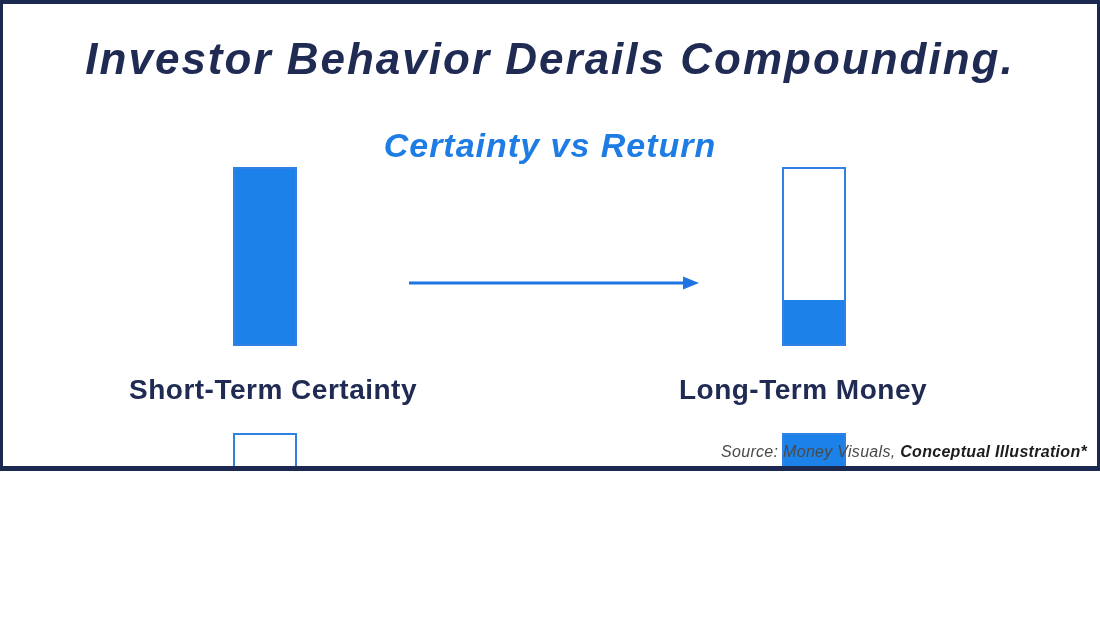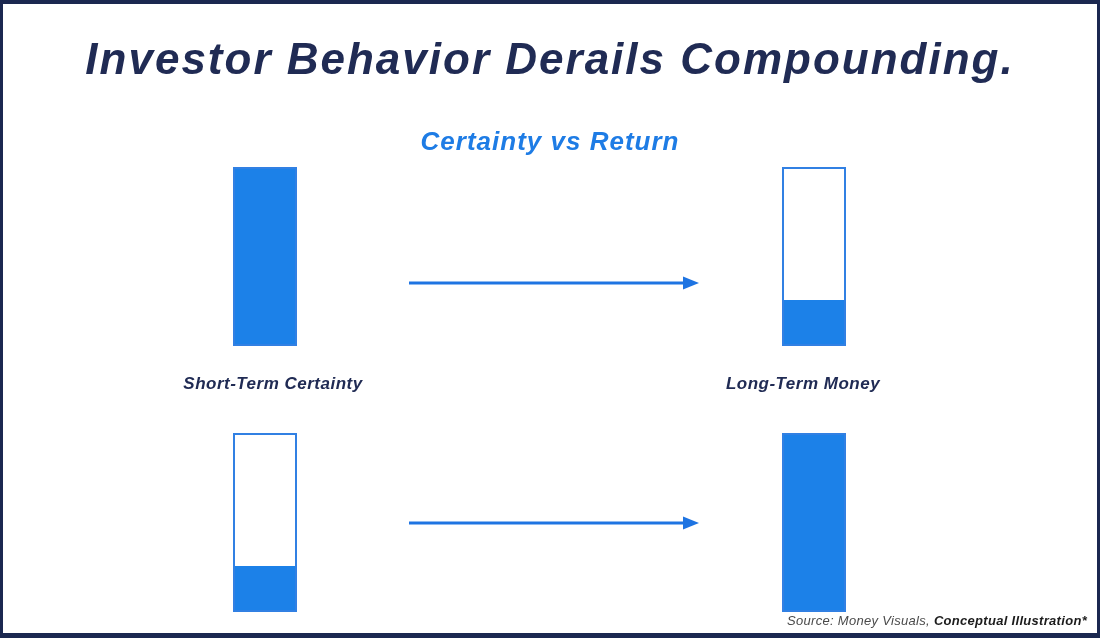--- a/index.html
+++ b/index.html
@@ -1,21 +1,21 @@
 <!DOCTYPE html>
 <html style="--navy: #202B54; --subtitle-blue: #1E7CE5; --blue: #1C81E8; --bar-outline: #3180E3; --arrow-blue: #1E74E2; --frame-border: #1B2850; --source-gray: #4A4A4A; --source-dark: #1C1C1C;"><head>
 <meta charset="utf-8">
 <style>
   html, body { margin: 0; padding: 0; background: #ffffff; }
   * { box-sizing: border-box; }
 
   .frame {
     position: relative;
     width: 1100px;
-    height: 638px;
+    height: 471px;
     background: #ffffff;
     border-style: solid;
     border-color: var(--frame-border, #1B2850);
     border-width: 4px 3px 5px 3px;
     overflow: hidden;
     font-family: "Liberation Sans", sans-serif;
   }
 
   .title {
     position: absolute;
@@ -25,21 +25,21 @@
     font-weight: bold;
     font-style: italic;
     letter-spacing: 2px;
     color: var(--navy, #202B54);
   }
 
   .subtitle {
     position: absolute;
     top: 122px; left: 0; right: 0;
     text-align: center;
-    font-size: 26px;
+    font-size: 34px;
     font-weight: bold;
     font-style: italic;
     letter-spacing: 1px;
     color: var(--subtitle-blue, #1E7CE5);
   }
 
   .bar {
     position: absolute;
     width: 64px;
     height: 179px;
@@ -64,34 +64,33 @@
     height: 20px;
   }
   .arrow.a1 { top: 269px; }
   .arrow.a2 { top: 509px; }
 
   .col-label {
     position: absolute;
     top: 370px;
     width: 400px;
     text-align: center;
-    font-size: 17px;
+    font-size: 28px;
     font-weight: bold;
-    font-style: italic;
     letter-spacing: 0.5px;
     color: var(--navy, #202B54);
   }
   .col-label.left  { left: 70px; }
   .col-label.right { left: 600px; }
 
   .source {
     position: absolute;
     right: 10px;
     bottom: 5px;
-    font-size: 13px;
+    font-size: 16px;
     font-style: italic;
     color: var(--source-gray, #4A4A4A);
     letter-spacing: 0.3px;
   }
   .source .emph {
     font-weight: bold;
     color: var(--source-dark, #1C1C1C);
   }
 </style>
 </head>

